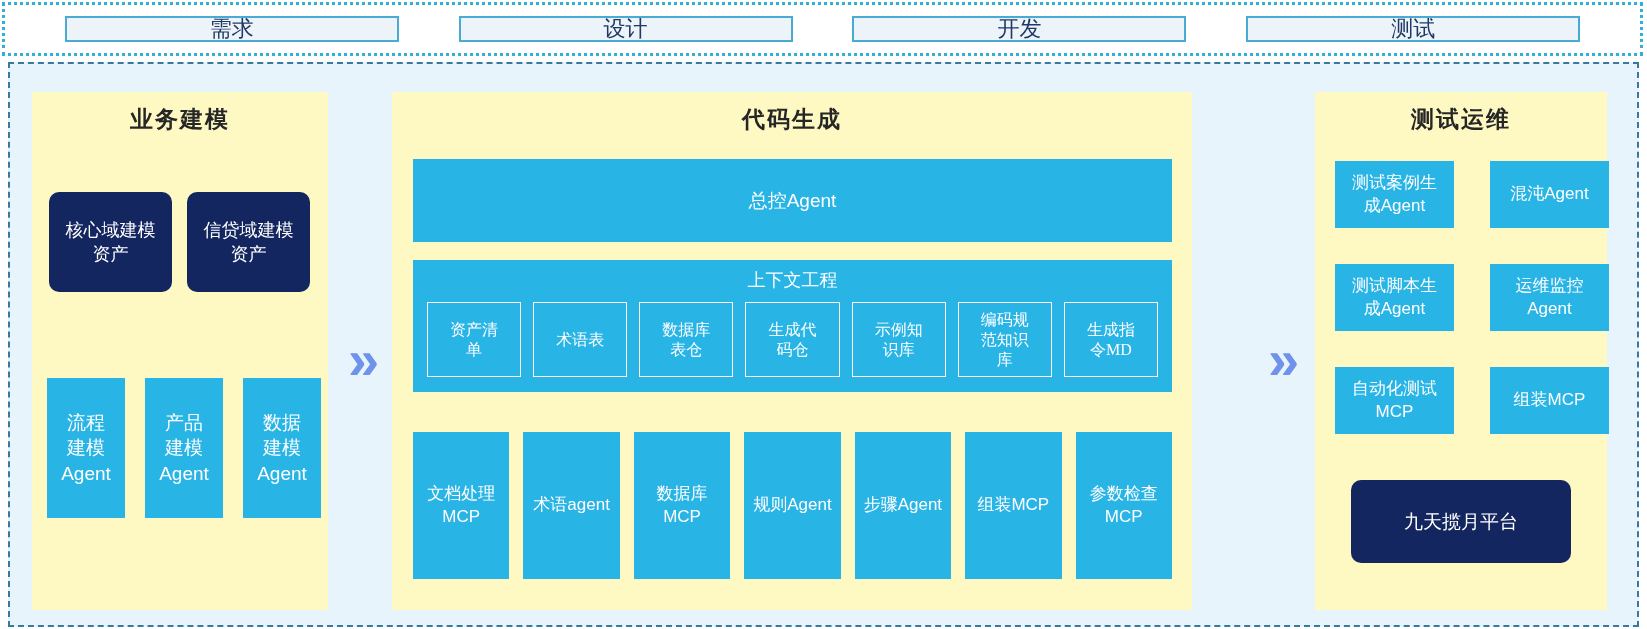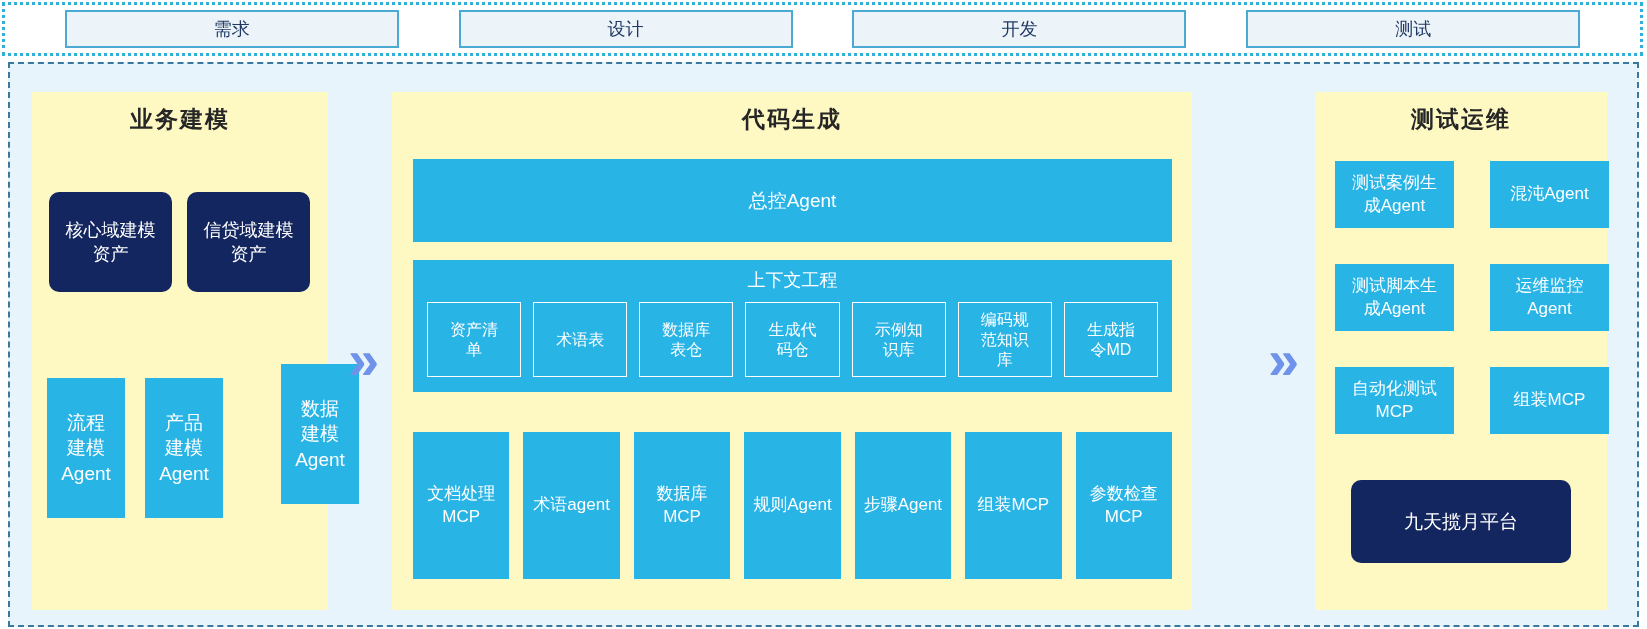--- a/index.html
+++ b/index.html
@@ -14,25 +14,25 @@
 
   
   .phase-strip {
     position: absolute; left: 2px; top: 2px;
     width: 1641px; height: 54px;
     background: #ffffff;
     border: 3px dotted #2fb0d9;
     display: flex; align-items: center; justify-content: space-evenly;
   }
   .phase-box {
-    width: 334px; height: 38px;
+    width: 334px; height: 26px;
     background: #edf4f9;
     border: 2px solid #4aaad4;
     color: #1f3864;
-    font-size: 18px;
+    font-size: 22px;
     display: flex; align-items: center; justify-content: center;
   }
 
   
   .main {
     position: absolute; left: 8px; top: 62px;
     width: 1631px; height: 565px;
     background: #e8f4fb;
     border: 2px dashed #39789f;
   }
@@ -72,21 +72,21 @@
     font-size: 19px;
     display: flex; align-items: center; justify-content: center;
   }
   .context-wrap {
     position: absolute; left: 21px; top: 168px;
     width: 759px; height: 132px;
     padding: 8px 14px 15px 14px;
     display: flex; flex-direction: column;
   }
   .context-title { text-align: center; font-size: 18px; margin-bottom: 10px; }
-  .context-row { display: flex; gap: 12px; flex: 1; }
+  .context-row { display: flex; gap: 12px; flex: 1; font-family: Liberation Serif, serif; }
   .context-item {
     flex: 1; border: 1px solid #ffffff;
     font-size: 16px; line-height: 1.25;
     display: flex; align-items: center; justify-content: center;
   }
   .mcp-row {
     position: absolute; left: 21px; top: 340px;
     width: 759px; height: 147px;
     display: flex; gap: 14px;
   }
@@ -151,21 +151,21 @@
     <div class="asset-box navy lbl" style="left:17px; top:100px;">核心域建模
 资产</div>
     <div class="asset-box navy lbl" style="left:155px; top:100px;">信贷域建模
 资产</div>
     <div class="agent-col cyan lbl" style="left:15px; top:286px;">流程
 建模
 Agent</div>
     <div class="agent-col cyan lbl" style="left:113px; top:286px;">产品
 建模
 Agent</div>
-    <div class="agent-col cyan lbl" style="left:211px; top:272px;margin-left:38px;">数据
+    <div class="agent-col cyan lbl" style="left:211px; top:286px;">数据
 建模
 Agent</div>
   </div>
 
   <div class="flow-arrow arrow-1">»</div>
 
   <div class="panel panel-mid">
     <div class="panel-title">代码生成</div>
     <div class="master-bar cyan lbl">总控Agent</div>
 

